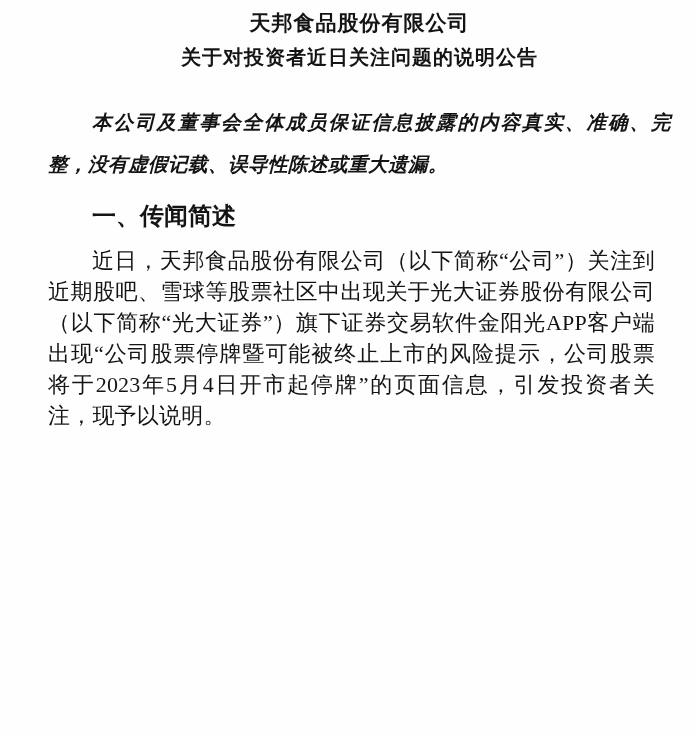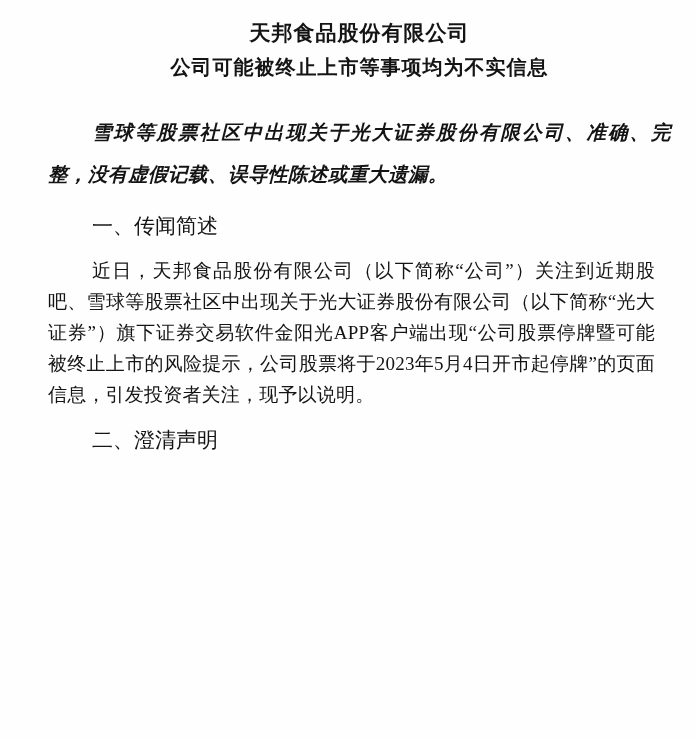--- a/index.html
+++ b/index.html
@@ -6,21 +6,21 @@
     margin: 0;
     padding: 0;
     background: #e8e8e8;
   }
   .page {
     position: relative;
     box-sizing: border-box;
     width: 697px;
     height: 738px;
     margin: 0;
-    padding: 18px 26px 20px 48px;
+    padding: 8px 26px 20px 48px;
     background: #fefefe;
     color: #141414;
     font-family: "Liberation Serif", "DejaVu Serif", serif;
     overflow: hidden;
   }
   .doc-title {
     margin: 0;
     text-align: center;
     font-size: 21px;
     font-weight: bold;
@@ -41,46 +41,45 @@
     font-weight: bold;
     font-style: italic;
     line-height: 42px;
     text-indent: 44px;
     text-align: justify;
     letter-spacing: 0.5px;
   }
   .section-heading {
     margin: 17px 0 0 0;
     padding-left: 44px;
-    font-size: 21px;
-    font-weight: normal;
+    font-size: 24px;
+    font-weight: bold;
     line-height: 27px;
   }
   .body-para {
     margin: 15px 16px 0 0;
-    font-size: 19px;
+    font-size: 22px;
     line-height: 31px;
     text-indent: 44px;
     text-align: justify;
     letter-spacing: 0.2px;
   }
 </style>
 </head>
 <body>
 
 <div class="page">
 
   <h1 class="doc-title">天邦食品股份有限公司</h1>
 
-  <h2 class="doc-subtitle">公司可能被终止上市等事项均为不实信息</h2>
+  <h2 class="doc-subtitle">关于对投资者近日关注问题的说明公告</h2>
 
-  <p class="disclaimer">雪球等股票社区中出现关于光大证券股份有限公司、准确、完整，没有虚假记载、误导性陈述或重大遗漏。</p>
+  <p class="disclaimer">本公司及董事会全体成员保证信息披露的内容真实、准确、完整，没有虚假记载、误导性陈述或重大遗漏。</p>
 
   <h3 class="section-heading">一、传闻简述</h3>
 
   <p class="body-para">近日，天邦食品股份有限公司（以下简称“公司”）关注到近期股吧、雪球等股票社区中出现关于光大证券股份有限公司（以下简称“光大证券”）旗下证券交易软件金阳光APP客户端出现“公司股票停牌暨可能被终止上市的风险提示，公司股票将于2023年5月4日开市起停牌”的页面信息，引发投资者关注，现予以说明。</p>
 
-  <h3 class="section-heading">二、澄清声明</h3>
 
 
 
 
 </div>
 
 </body></html>

